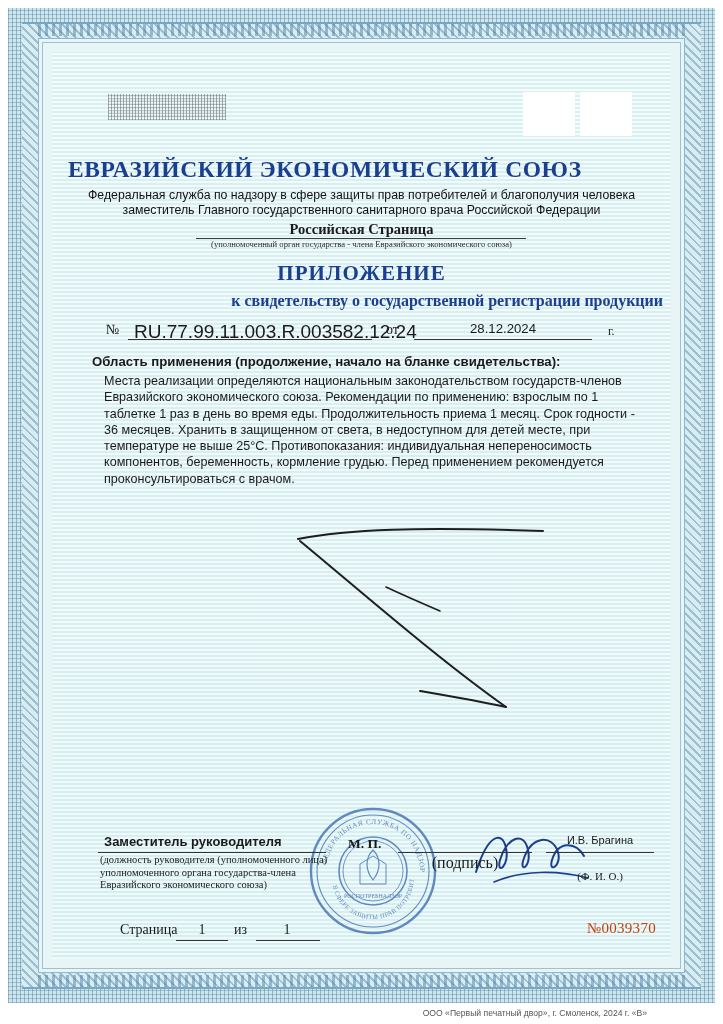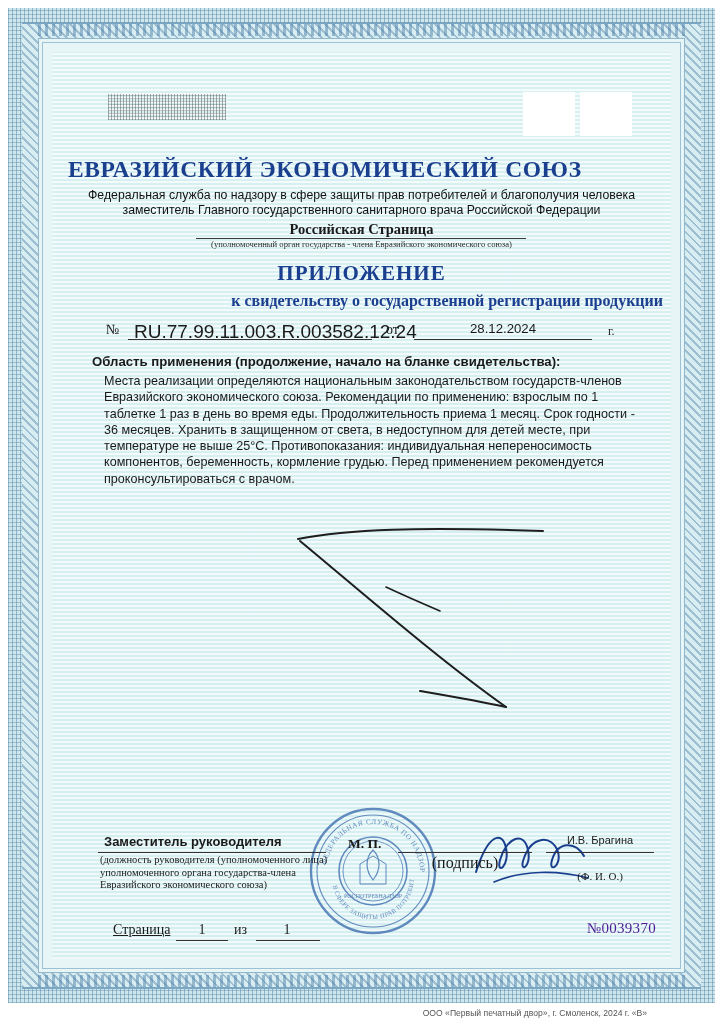--- a/index.html
+++ b/index.html
@@ -276,36 +276,36 @@
   }
 
   
   .page-row {
     position: absolute;
     top: 858px;
     left: 36px;
     font-family: "Liberation Serif", serif;
     font-size: 14px;
   }
-  .page-row .pg-lbl { position: absolute; left: 9px; top: 0; text-decoration: underline; }
+  .page-row .pg-lbl { position: absolute; left: 16px; top: 0; }
   .page-row .pg-num { position: absolute; left: 82px; top: 0; width: 32px; text-align: center; }
   .page-row .pg-ul1 { position: absolute; left: 72px; top: 18px; width: 52px; border-bottom: 1px solid #333; }
   .page-row .pg-of { position: absolute; left: 130px; top: 0; }
   .page-row .pg-tot { position: absolute; left: 162px; top: 0; width: 42px; text-align: center; }
   .page-row .pg-ul2 { position: absolute; left: 152px; top: 18px; width: 64px; border-bottom: 1px solid #333; }
 
   .serial {
     position: absolute;
     top: 856px;
     left: 468px;
     width: 120px;
     text-align: right;
     font-family: "Liberation Serif", serif;
     font-size: 15px;
-    color: #4c1d95;
+    color: #c2410c;
     letter-spacing: 0.3px;
   }
 
   .printer-line {
     position: absolute;
     left: 0;
     top: 1008px;
     width: 657px;
     text-align: right;
     padding-right: 10px;

